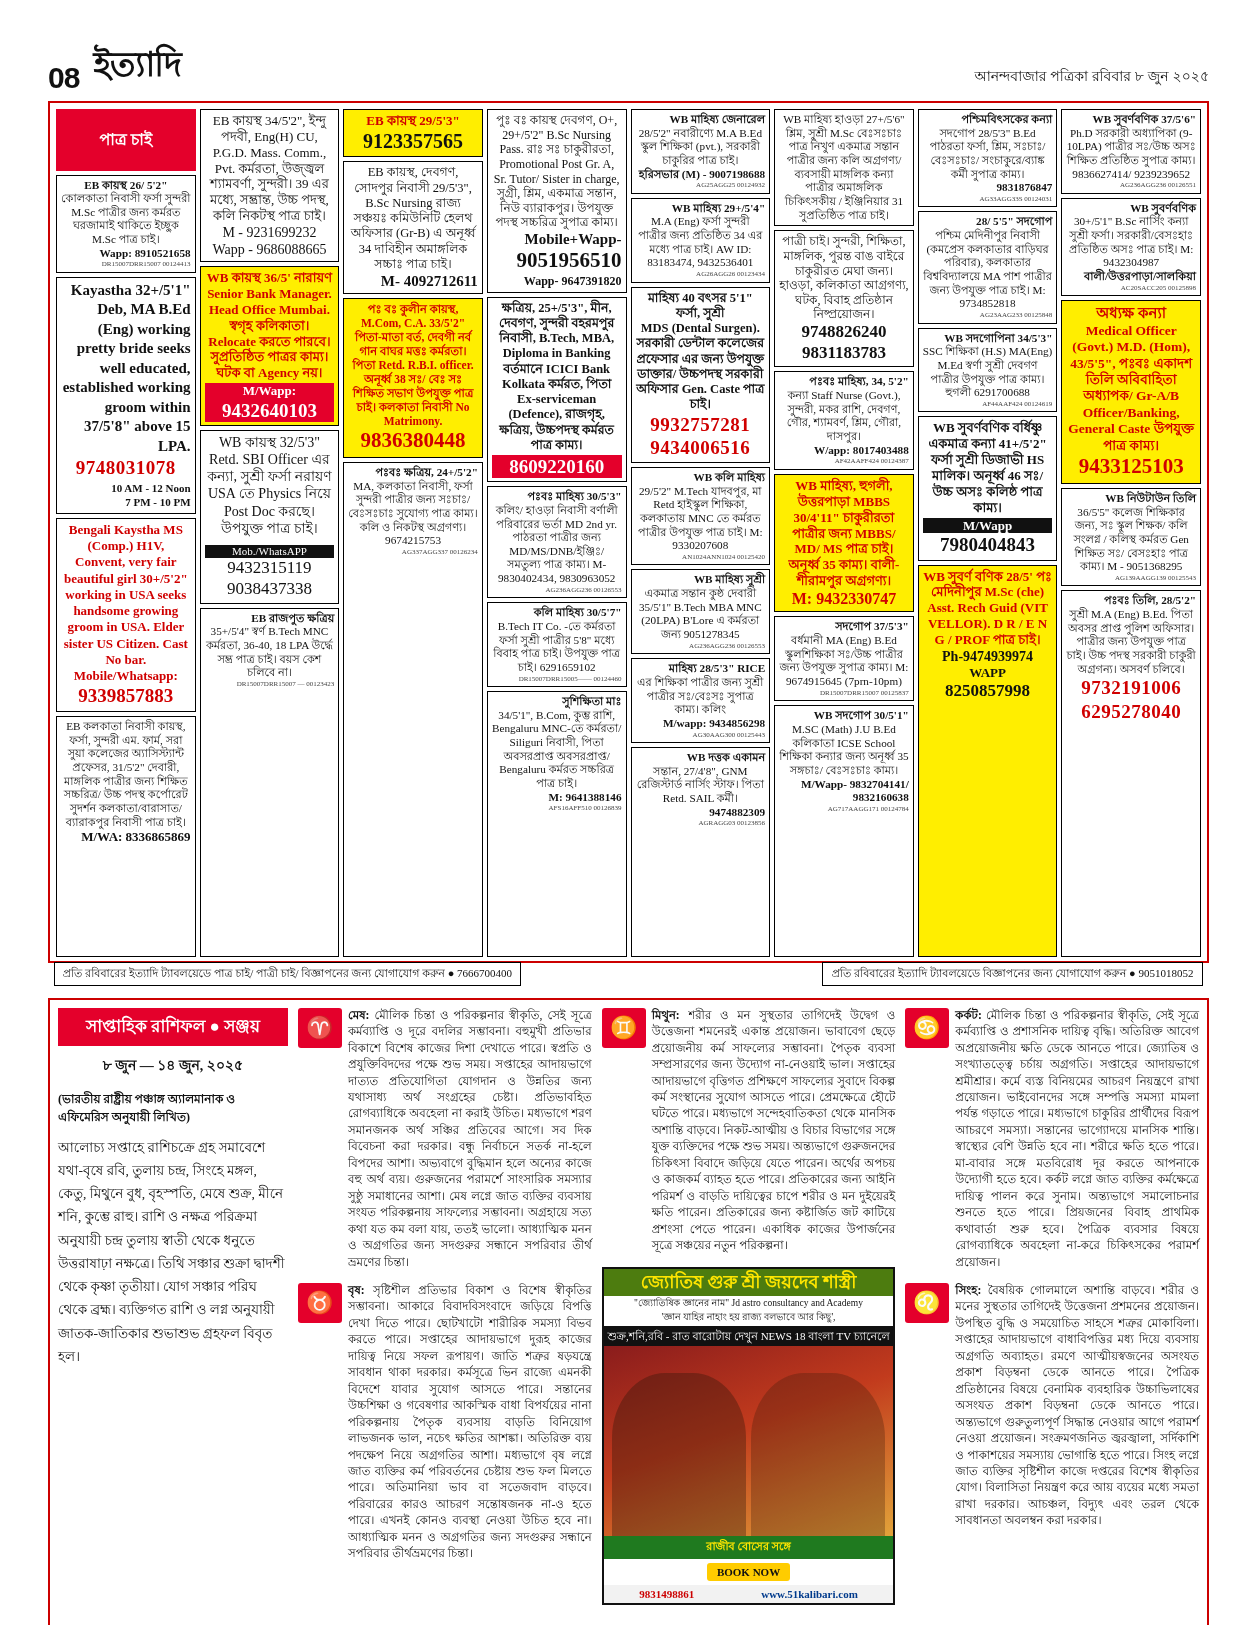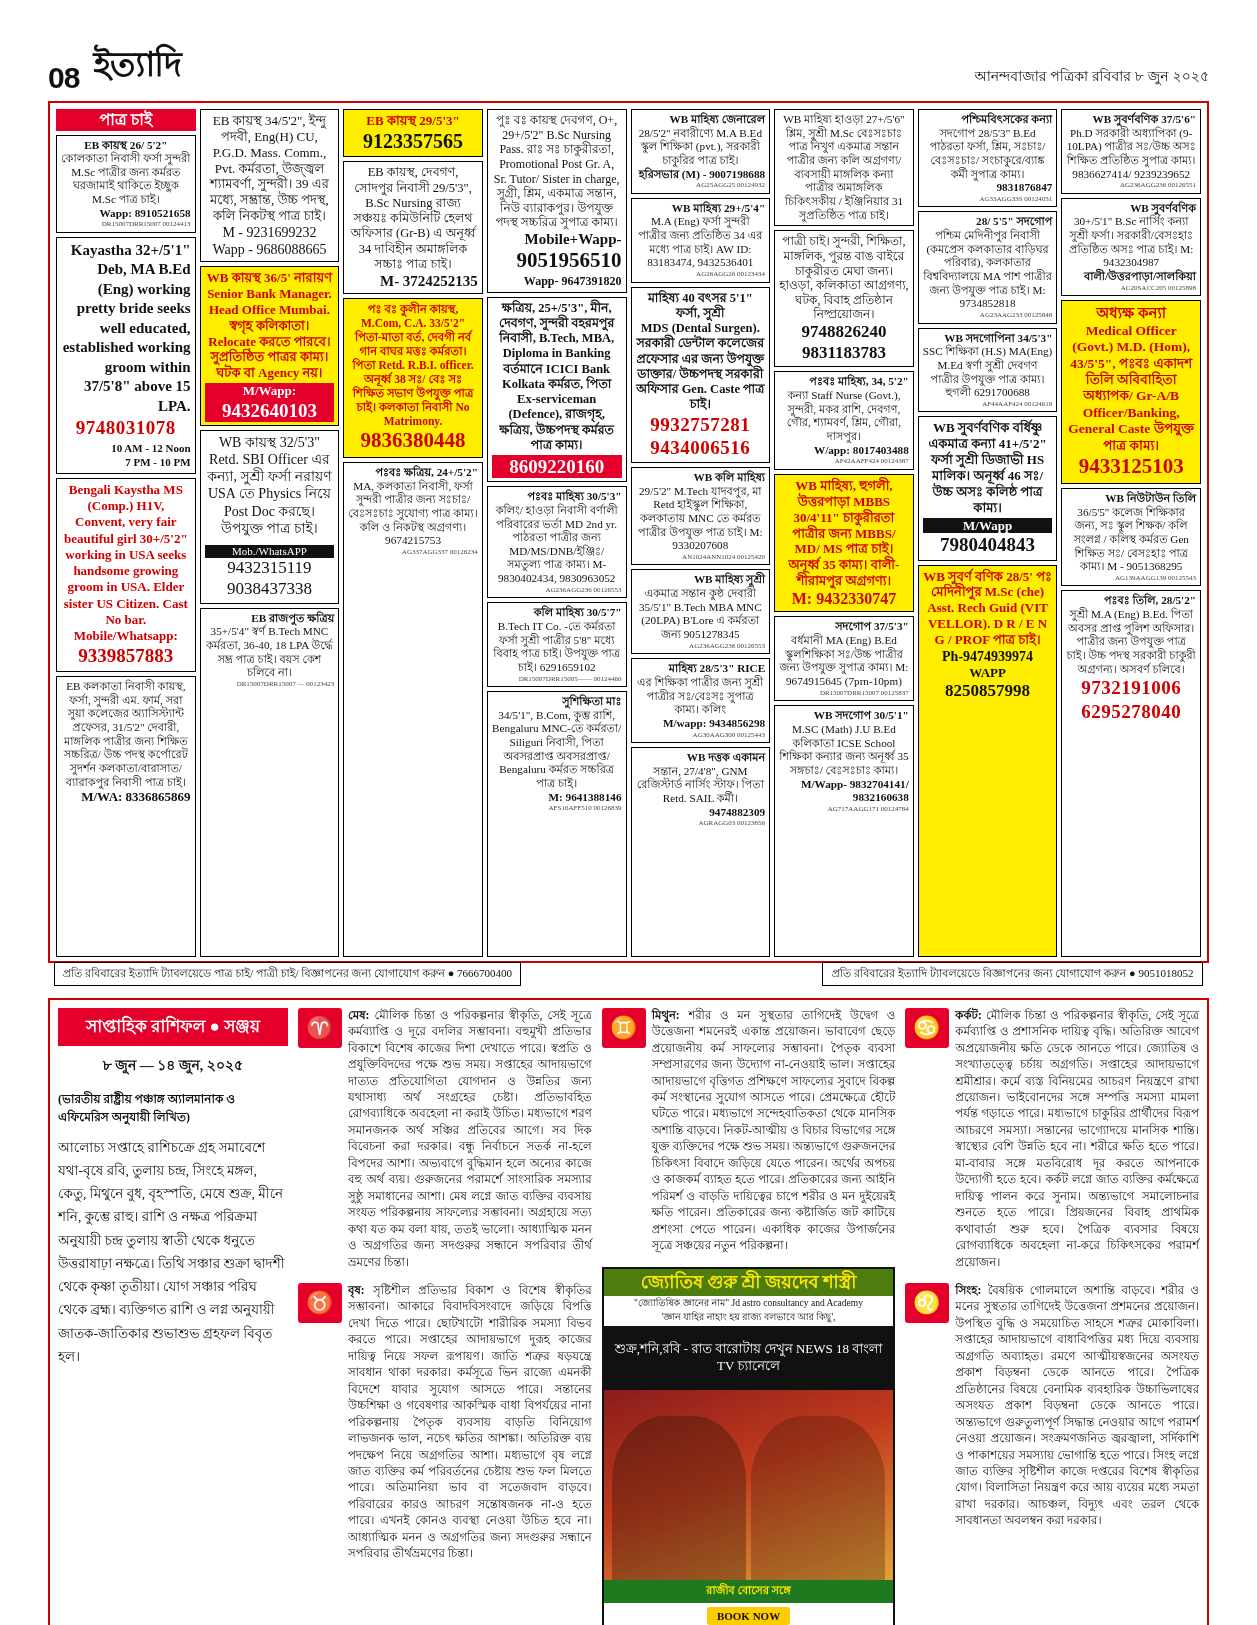--- a/index.html
+++ b/index.html
@@ -67,21 +67,21 @@
   .ad .t { display: block; }
   .ad .b { font-weight: bold; text-align: right; }
   .ad .code { font-size: 7px; color: #444; text-align: right; display:block; letter-spacing:0; }
   .ad.yellow { background: #ffee00; }
   .ad.hdr-red {
     background: #e4002b;
     color: #fff;
     font-weight: bold;
     font-size: 16px;
     border: 1px solid #e4002b;
-    padding: 0;
+    padding: 20px;
   }
   .ad.serif-en { font-family: "Liberation Serif", serif; }
   .ad .phone-red { color: #d00000; font-weight: bold; font-size: 19px; letter-spacing: 0.5px; }
   .ad .phone-blk { font-weight: bold; font-size: 17px; }
   .footer-strip {
     border: 1px solid #000;
     font-size: 11px;
     text-align: center;
     padding: 4px 2px;
     line-height: 1.25;
@@ -170,22 +170,22 @@
     line-height: 1.2;
   }
   .astro-sub1 {
     font-size: 9.5px;
     padding: 2px;
     line-height: 1.25;
   }
   .astro-strip {
     background: #111;
     color: #fff;
-    font-size: 13px;
-    padding: 15px 2px;
+    font-size: 11px;
+    padding: 3px 2px;
     line-height: 1.3;
   }
   .astro-photo {
     height: 190px;
     background: linear-gradient(160deg, #8a1c1c 0%, #c23b1d 45%, #e2a33a 100%);
     position: relative;
   }
   .astro-photo .fig {
     position: absolute;
     bottom: 0;
@@ -291,21 +291,21 @@
     </div>
   </div>
 
   <div class="col">
     <div class="ad yellow" style="color:#d00000;font-weight:bold;font-size:13px">
       <span class="t">EB কায়স্থ 29/5'3"</span>
       <span class="t" style="font-size:20px;color:#111">9123357565</span>
     </div>
     <div class="ad" style="font-size:12.5px">
       <span class="t">EB কায়স্থ, দেবগণ, সোদপুর নিবাসী 29/5'3", B.Sc Nursing রাজ্য সঞ্চয়ঃ কমিউনিটি হেলথ অফিসার (Gr-B) এ অনূর্ধ্ব 34 দাবিহীন অমাঙ্গলিক সচ্চাঃ পাত্র চাই।</span>
-      <span class="t b" style="font-size:15px">M- 3724252135</span>
+      <span class="t b" style="font-size:15px">M- 4092712611</span>
     </div>
     <div class="ad yellow" style="color:#d00000;font-weight:bold;font-size:11.5px">
       <span class="t">পঃ বঃ কুলীন কায়স্থ, M.Com, C.A. 33/5'2" পিতা-মাতা বর্ত, দেবগী নর্ব গান বাঘর মত্তঃ কর্মরতা। পিতা Retd. R.B.I. officer. অনূর্ধ্ব 38 সঃ/ বেঃ সঃ শিক্ষিত সভাণ উপযুক্ত পাত্র চাই। কলকাতা নিবাসী No Matrimony.</span>
       <span class="t" style="font-size:21px;color:#d00000">9836380448</span>
     </div>
     <div class="ad" style="flex:1">
       <span class="t b">পঃবঃ ক্ষত্রিয়, 24+/5'2"</span>
       <span class="t">MA, কলকাতা নিবাসী, ফর্সা সুন্দরী পাত্রীর জন্য সঃচাঃ/ বেঃসঃচাঃ সুযোগ্য পাত্র কাম্য। কলি ও নিকটস্থ অগ্রগণ্য। 9674215753</span>
       <span class="code">AG337AGG337     00126234</span>
     </div>

